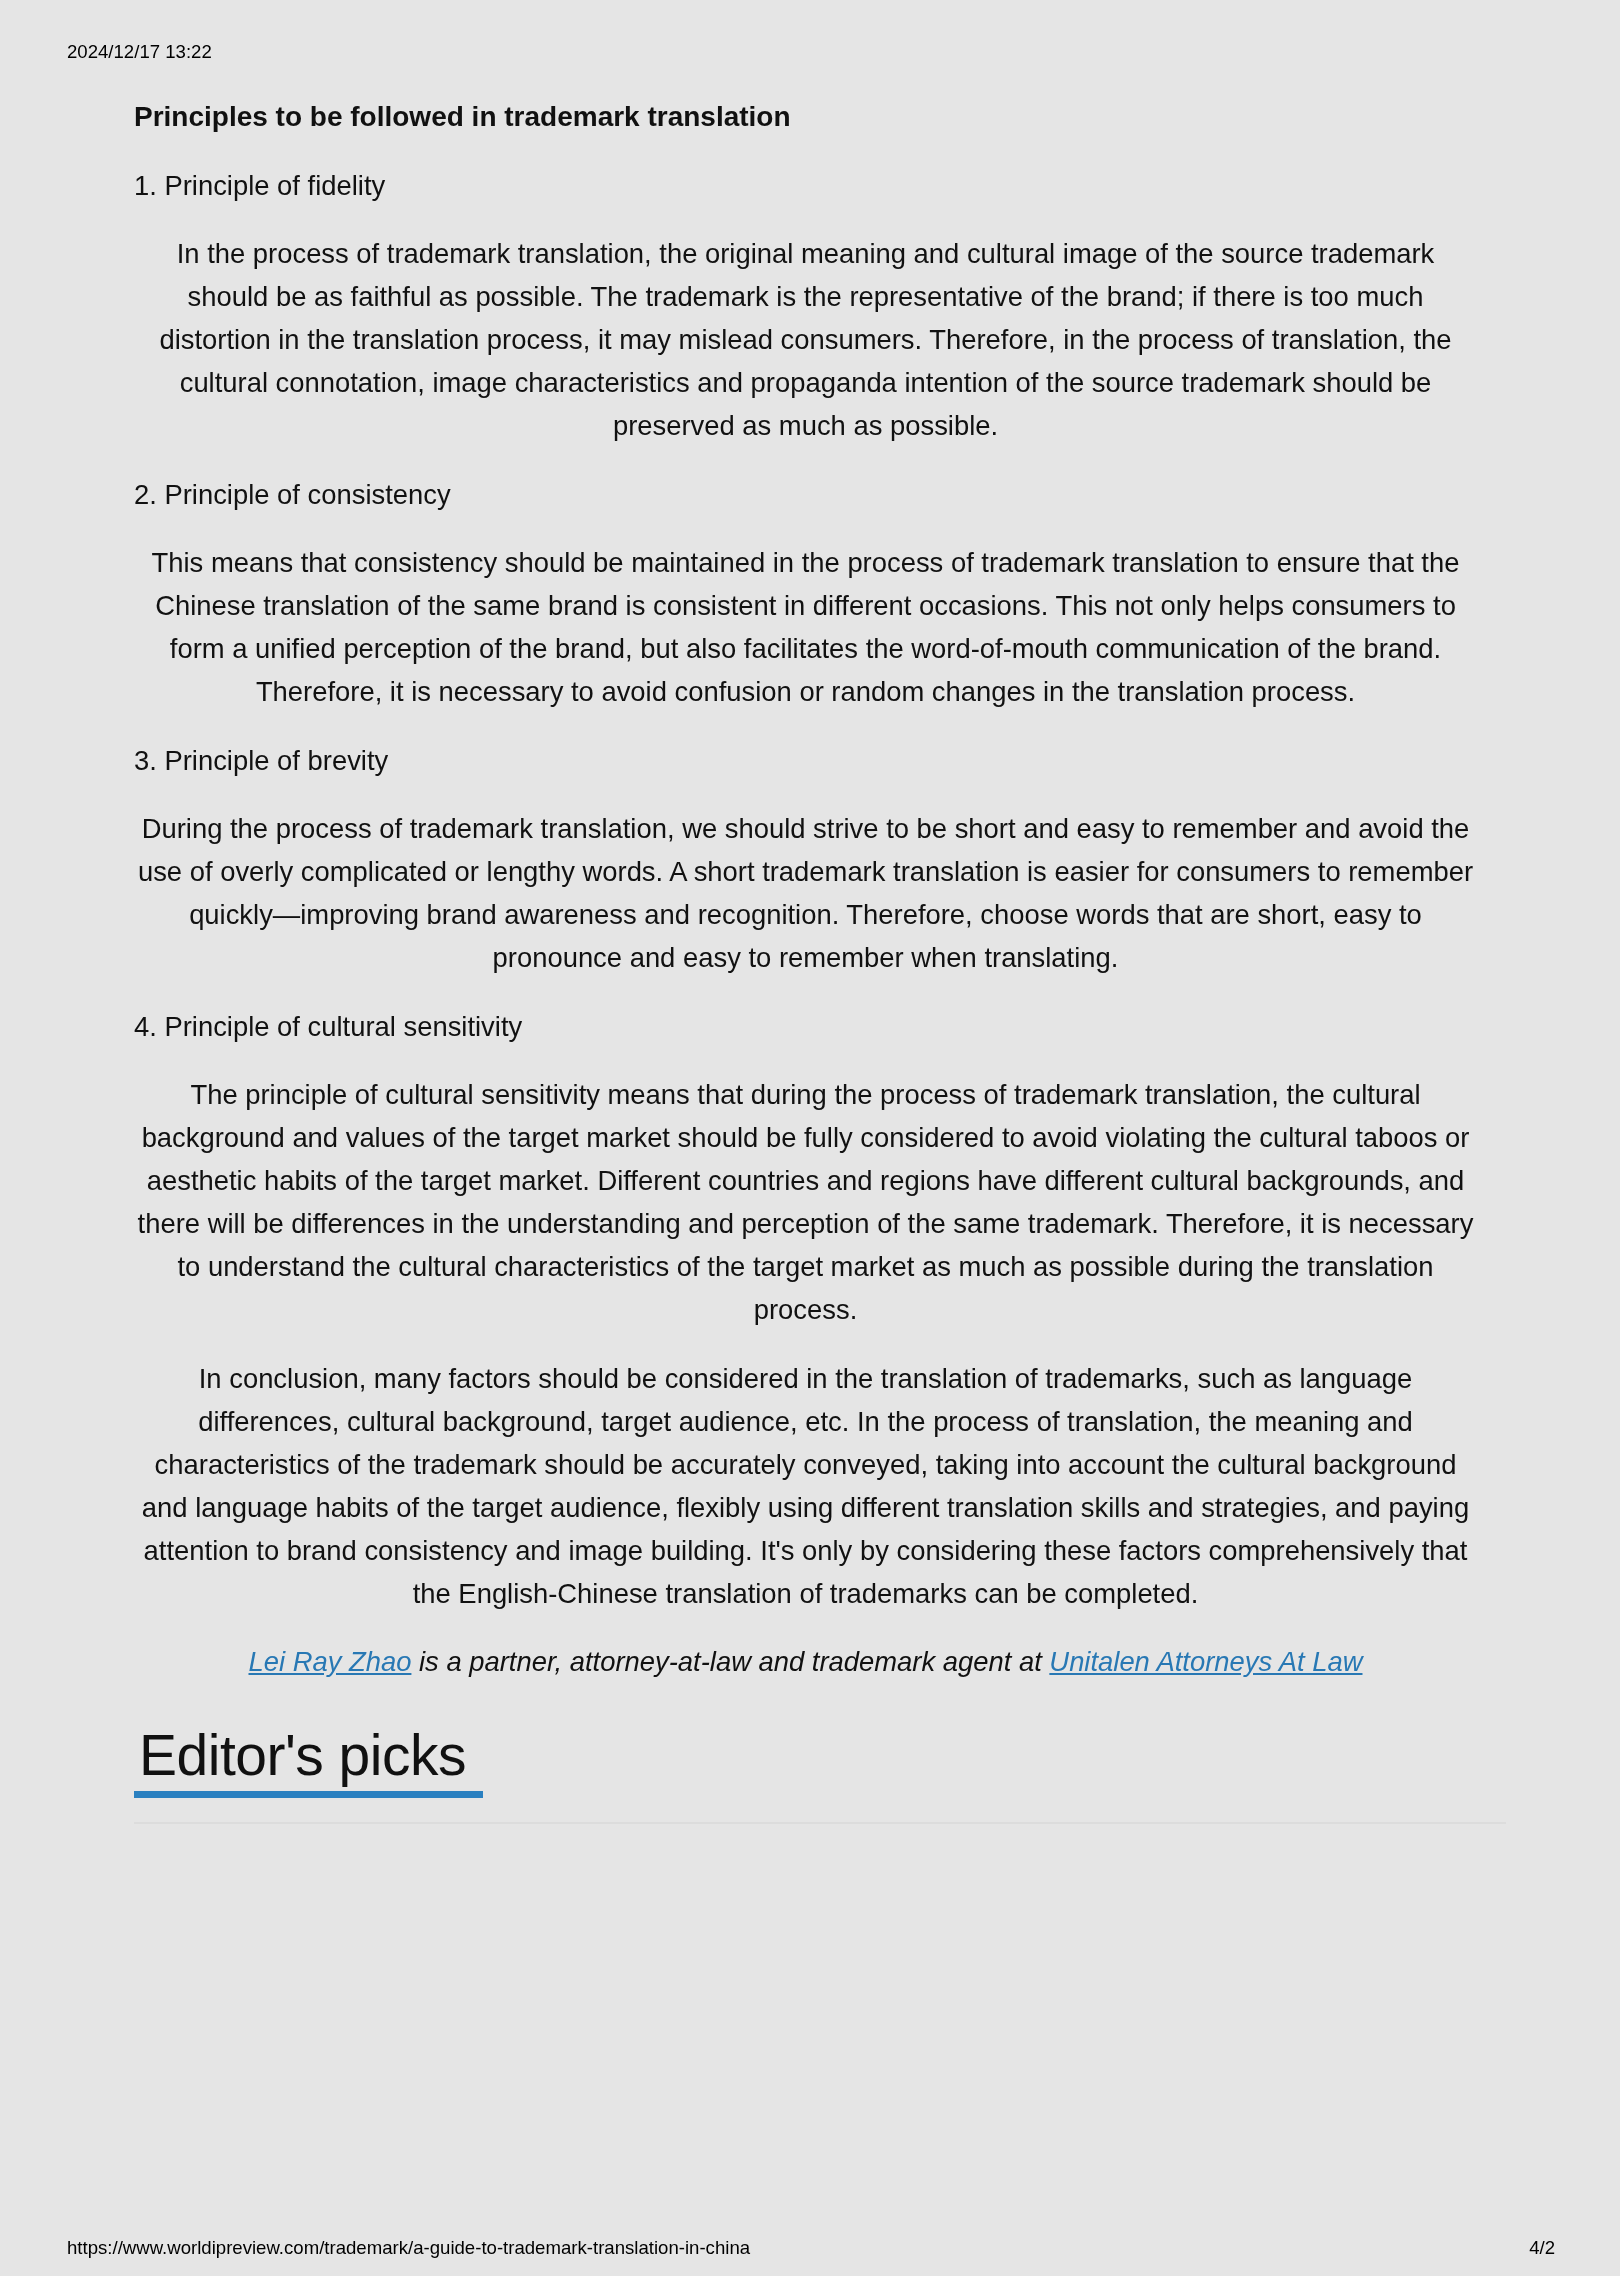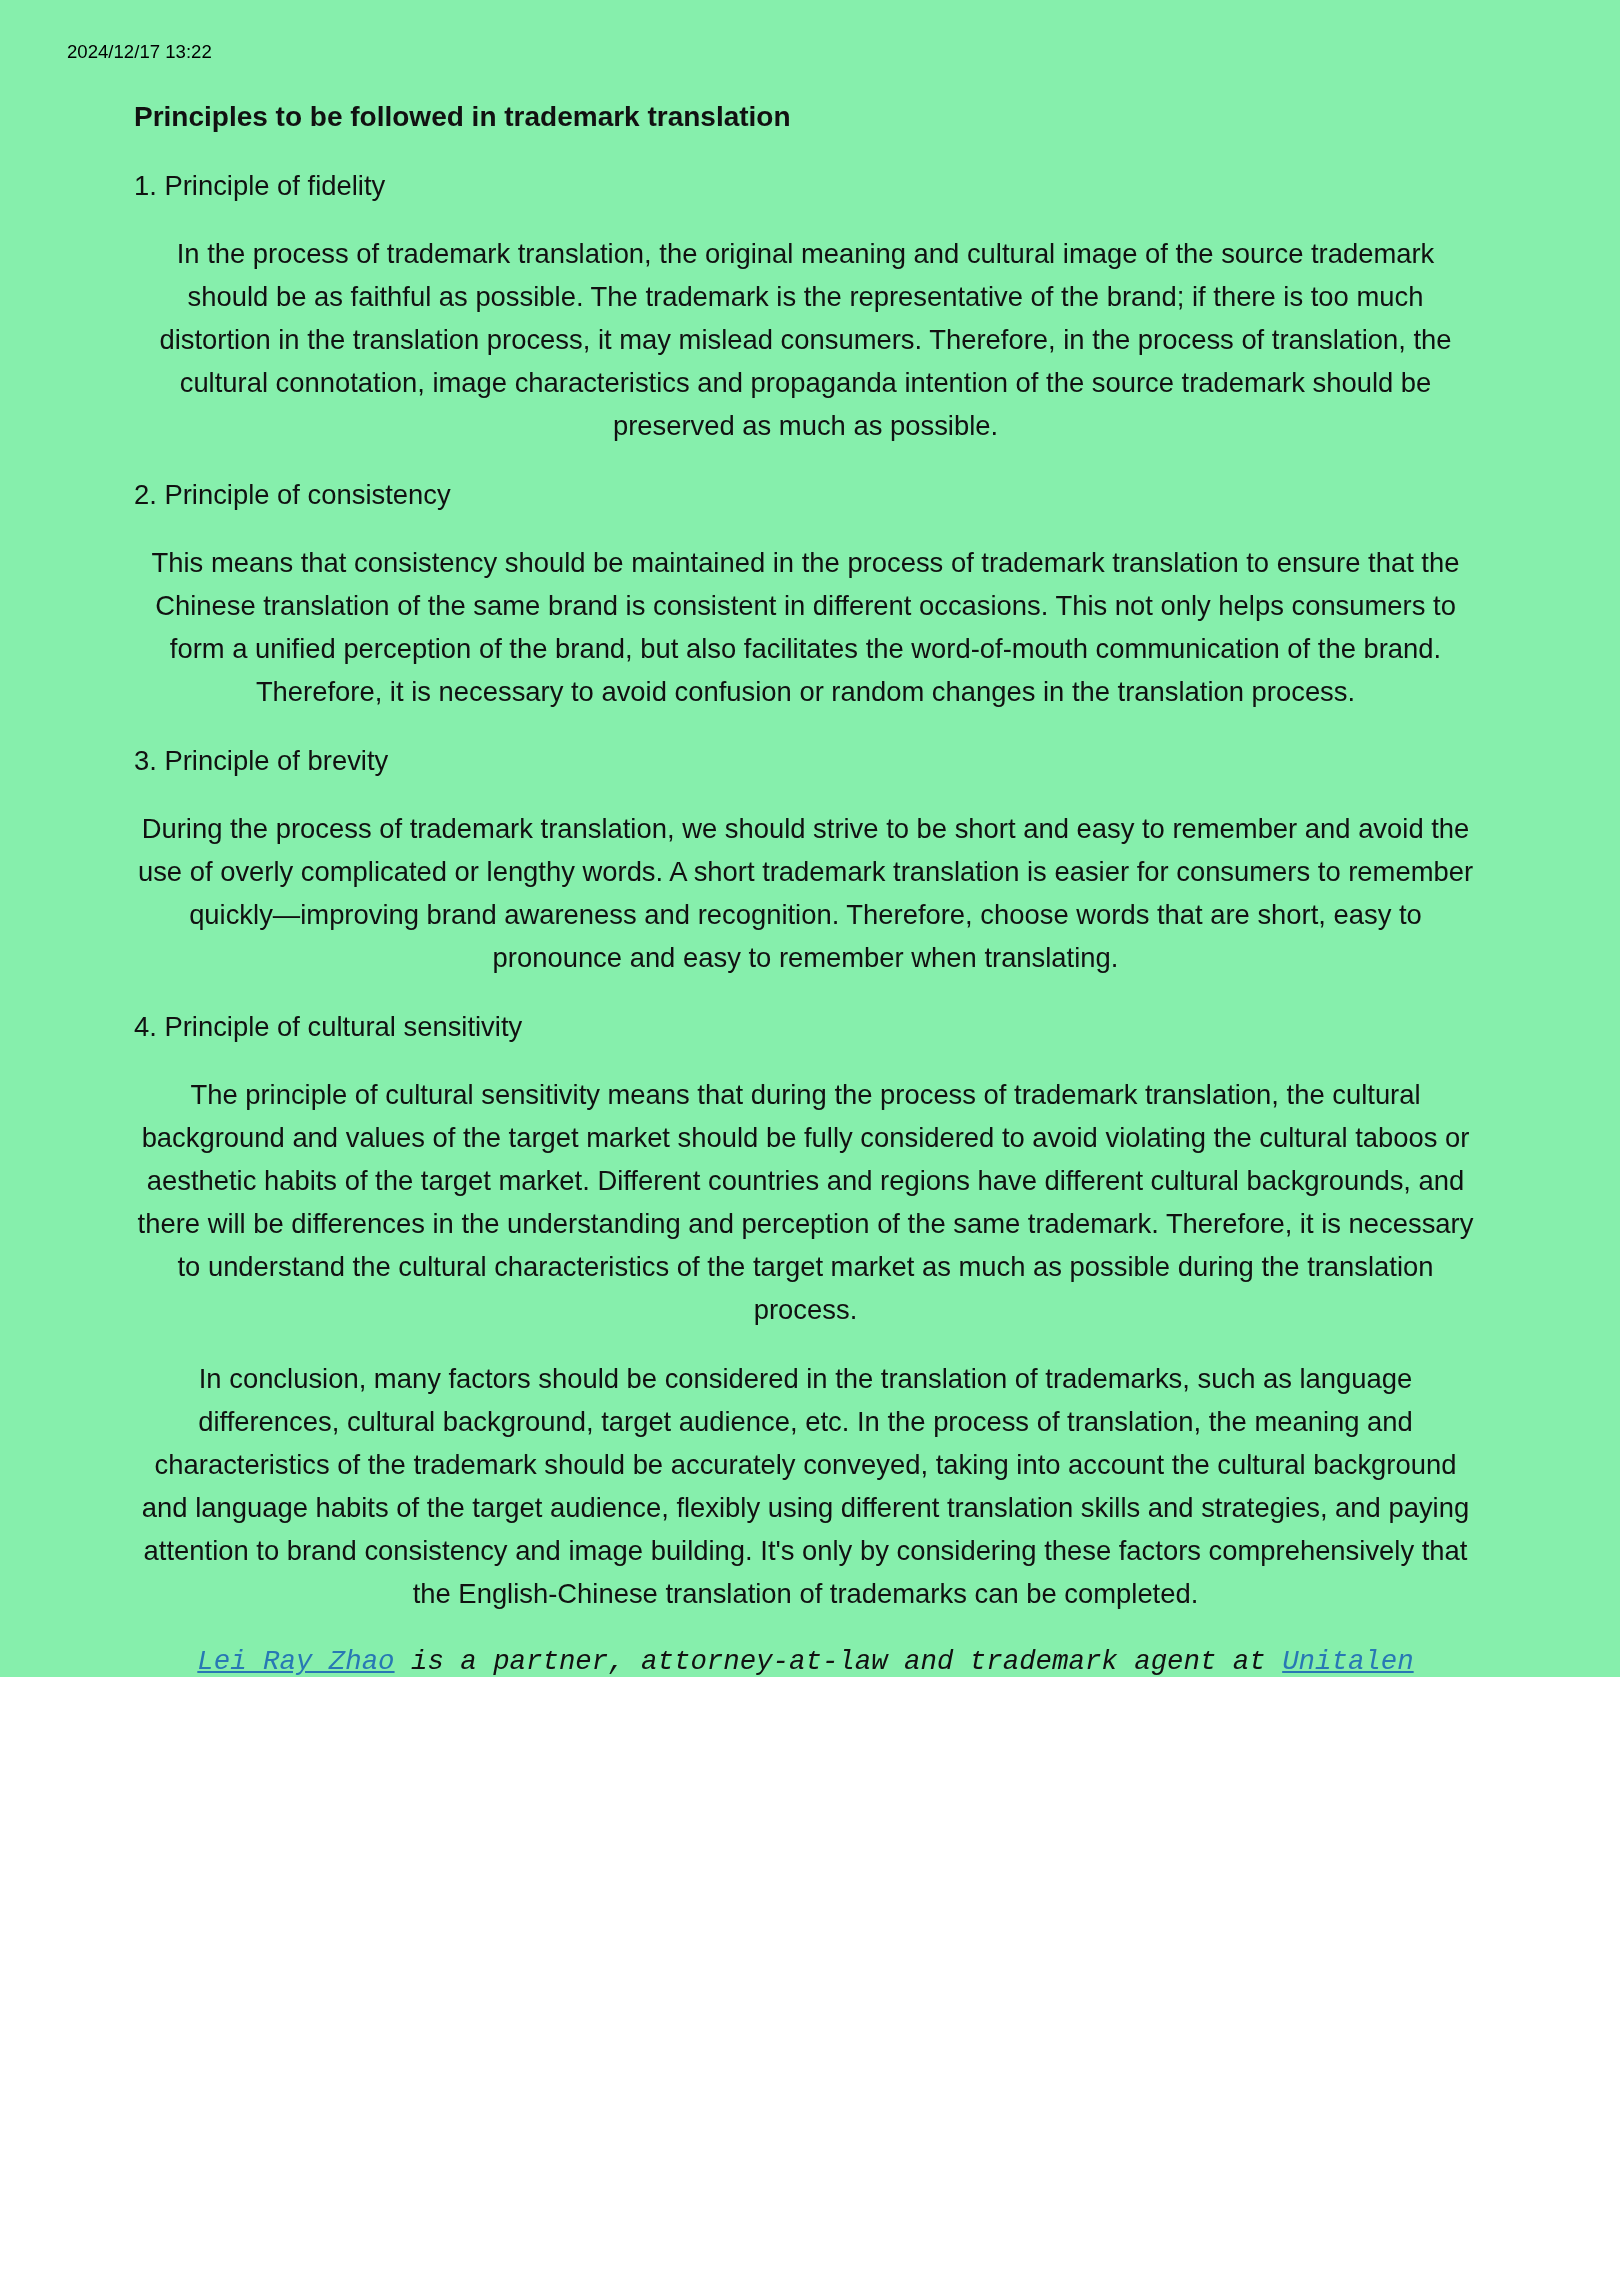--- a/index.html
+++ b/index.html
@@ -3,22 +3,22 @@
 <meta charset="utf-8">
 <style>
   html, body {
     margin: 0;
     padding: 0;
     background: #ffffff;
   }
   .page {
     position: relative;
     width: 1620px;
-    height: 1677px;
-    background: #86efac;
+    height: 2276px;
+    background: #e5e5e5;
     overflow: hidden;
     font-family: "Liberation Sans", "DejaVu Sans", sans-serif;
     color: #0f0f0f;
   }
 
   
   .print-date {
     position: absolute;
     left: 67px;
     top: 41px;
@@ -80,21 +80,20 @@
     margin: 0 0 25.5px 0;
     color: #111111;
   }
   .article p {
     margin: 0 0 25.5px 0;
     text-align: center;
   }
   .article p.author-line {
     font-style: italic;
     margin: 14px;
-    font-family: Liberation Mono, monospace;
   }
   .article a {
     color: #2878b4;
     text-decoration: underline;
   }
 
   
   .editors-picks h2 {
     margin: 43px 0 0 5px;
     font-size: 57px;

